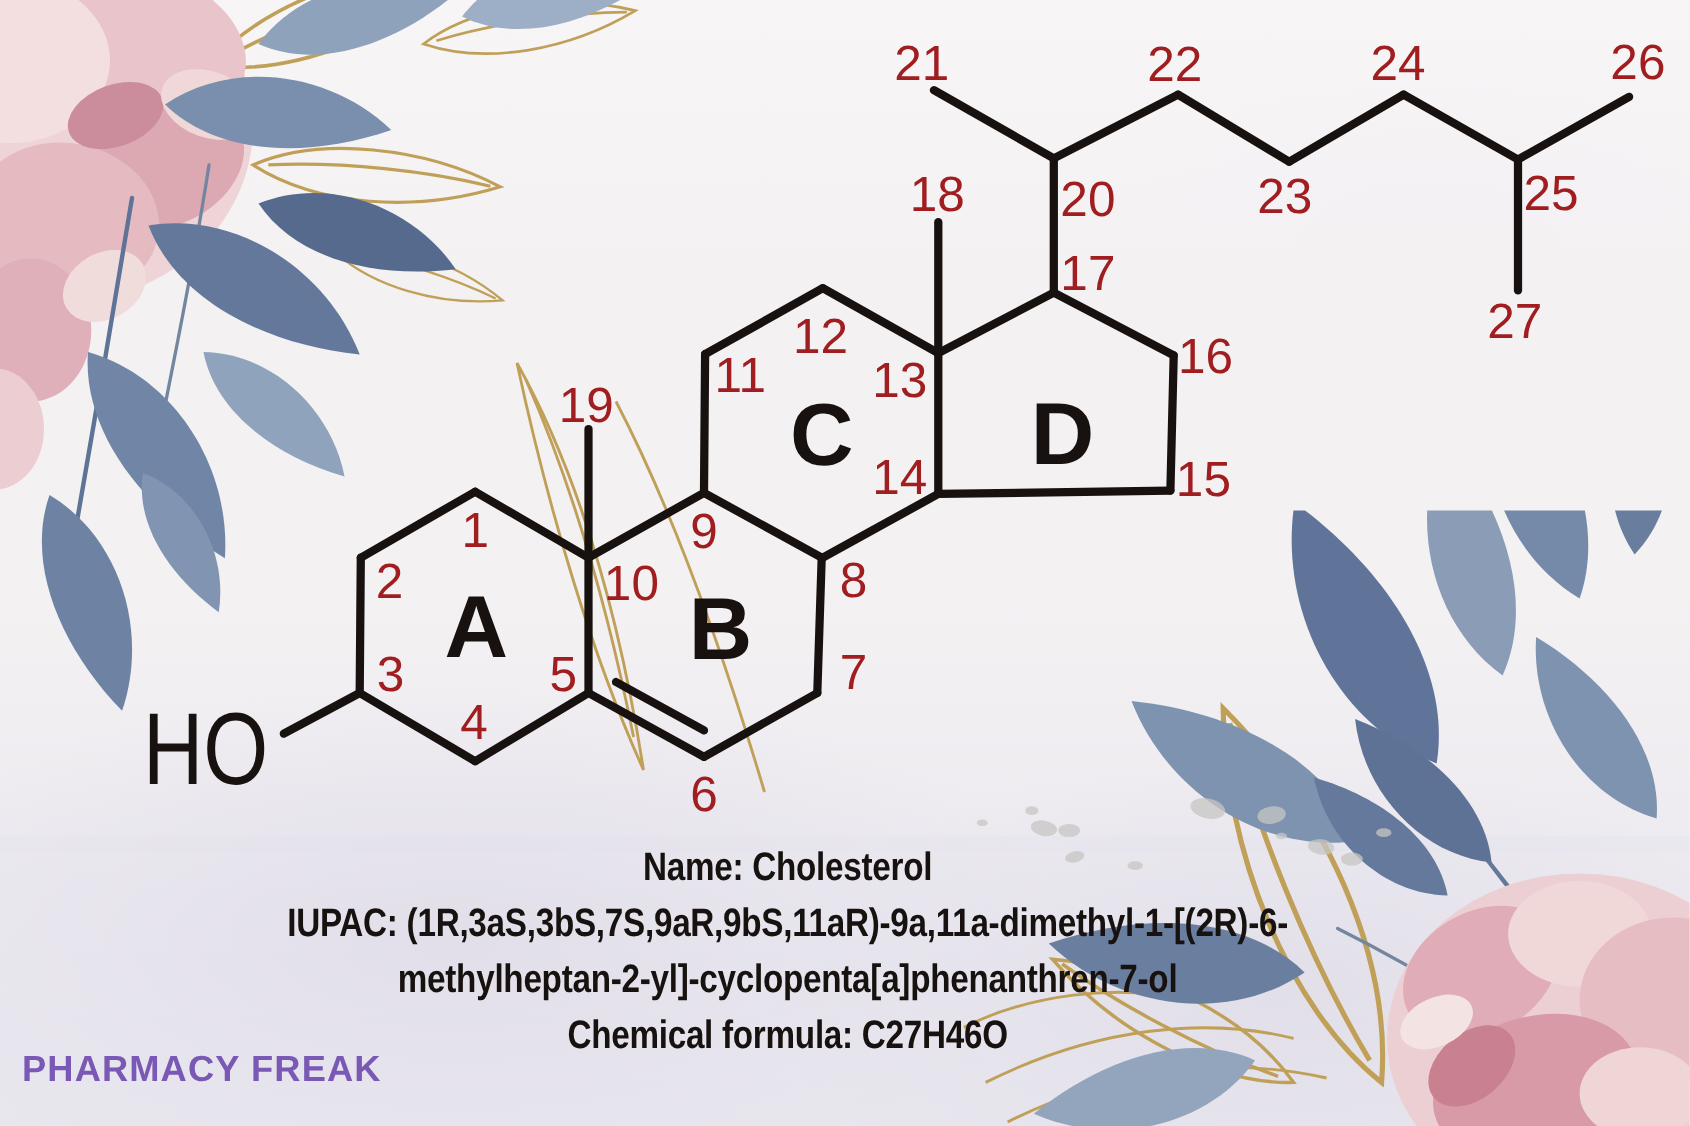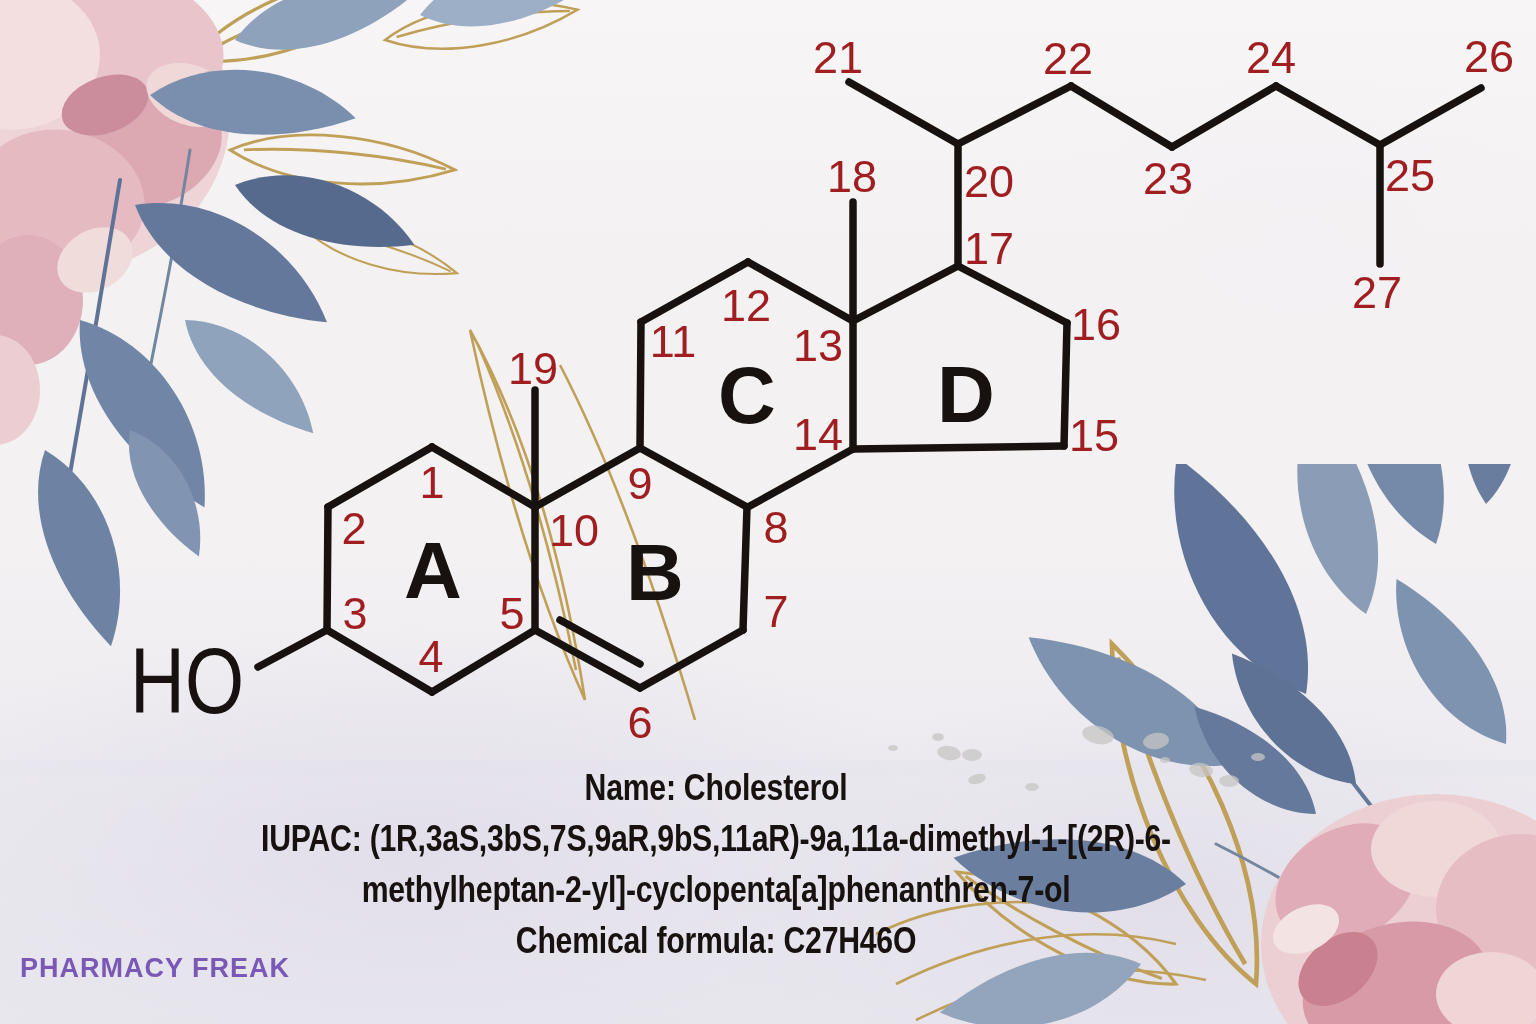--- a/index.html
+++ b/index.html
@@ -31,21 +31,21 @@
   #mol .ring-letter{fill:#17120f;font-size:80px;font-weight:700;}
   #mol .ho-label{fill:#17120f;font-size:93px;font-weight:500;}
 
   .caption{
     position:absolute;top:762px;left:0;width:1432px;text-align:center;
     color:#17120f;font-weight:700;font-size:36px;line-height:51px;
     letter-spacing:-0.3px;transform:scaleX(.84);transform-origin:716px 0;
   }
   .watermark{
     position:absolute;left:20px;top:953px;
-    font-size:27px;font-weight:700;letter-spacing:1px;color:#7a58b6;
+    font-size:33px;font-weight:700;letter-spacing:1px;color:#7a58b6;
   }
   .gold{stroke:#c0a058;fill:none;stroke-width:2.6;}
   .stem{fill:none;stroke-linecap:round;}
 </style>
 </head>
 <body>
 
 <div class="wash wash-top"></div>
 <div class="wash wash-blob3"></div>
 <div class="wash wash-band"></div>

